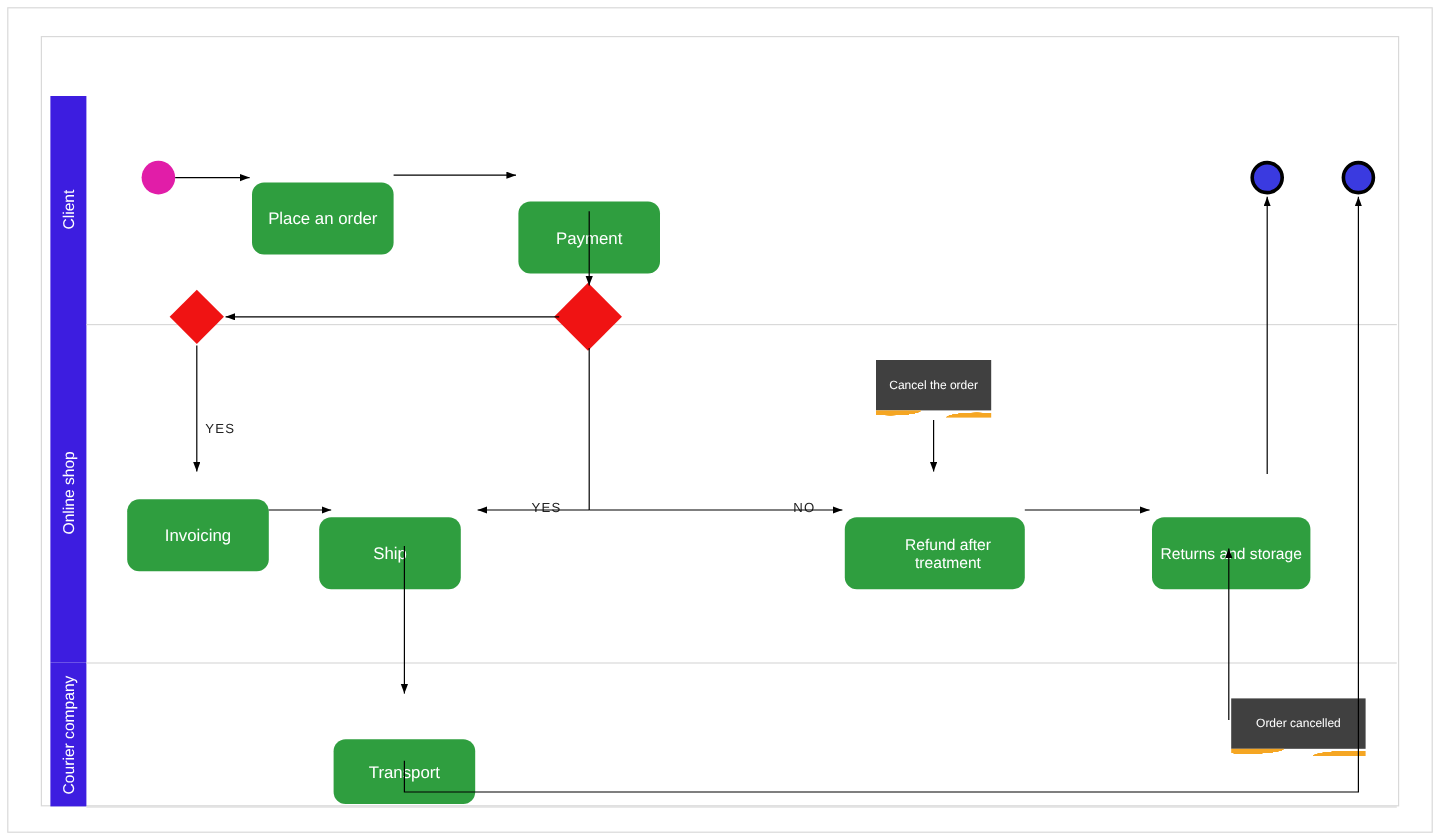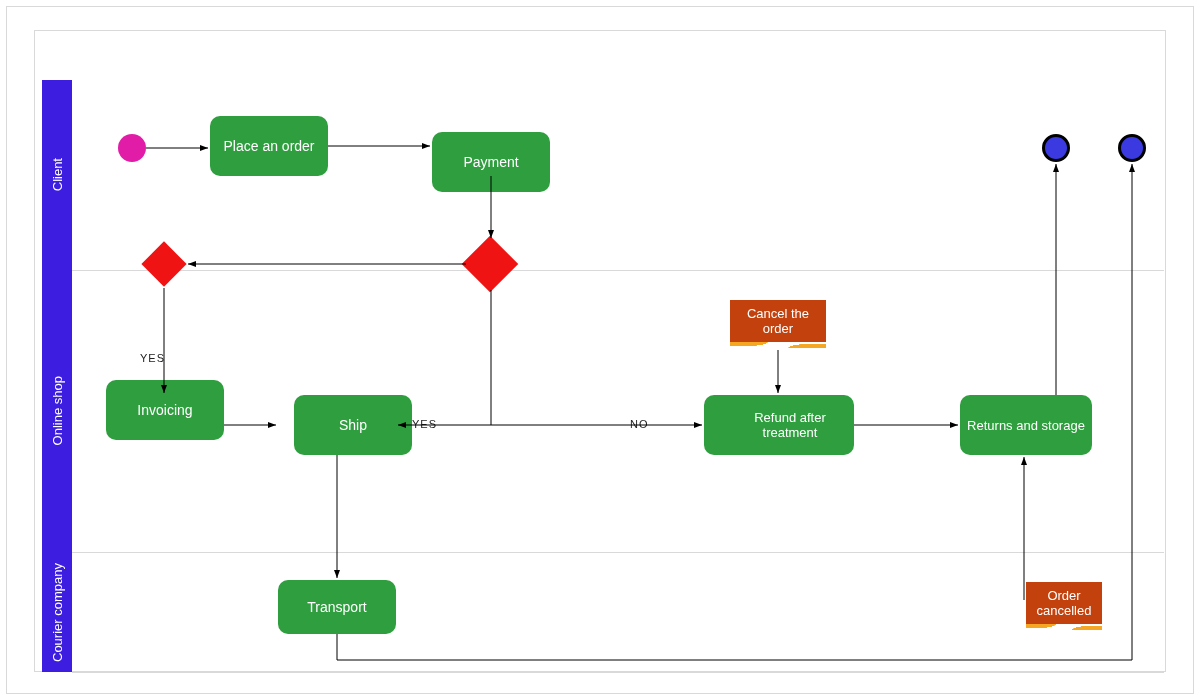--- a/index.html
+++ b/index.html
@@ -60,20 +60,21 @@
     background: #2f9e3f;
     color: #fff;
     border-radius: 10px;
     display: flex;
     align-items: center;
     justify-content: center;
     text-align: center;
     font-size: 14px;
     padding: 4px 6px;
     box-sizing: border-box;
+    margin-top: 36px;
   }
   .proc.small { font-size: 13px; }
 
   
   .start {
     position: absolute;
     width: 28px; height: 28px;
     border-radius: 50%;
     background: #e11da8;
   }
@@ -88,23 +89,23 @@
   }
   
   .decision {
     position: absolute;
     background: #f01313;
     transform: rotate(45deg);
   }
   
   .note {
     position: absolute;
-    background: #c2410c;
+    background: #404040;
     color: #fff;
-    font-size: 13px;
+    font-size: 10px;
     text-align: center;
     display: flex;
     align-items: center;
     justify-content: center;
     padding: 2px 4px;
     box-sizing: border-box;
   }
   .note::after {
     content: "";
     position: absolute;
@@ -112,20 +113,21 @@
     height: 6px;
     background: radial-gradient(ellipse at 25% 0, #f5a623 50%, transparent 51%) left/50% 100% no-repeat,
                 radial-gradient(ellipse at 75% 100%, #f5a623 50%, transparent 51%) right/50% 100% no-repeat;
   }
   
   .edge-label {
     position: absolute;
     font-size: 11px;
     color: #222;
     letter-spacing: 1px;
+    margin-left: 31px;
   }
   svg.edges {
     position: absolute;
     left: 0; top: 0;
     width: 1200px; height: 700px;
     pointer-events: none;
   }
   svg .line { stroke: #000; stroke-width: 1; fill: none; }
   svg .arrow { fill: #000; }
 </style>
@@ -160,40 +162,40 @@
 </div>
 
 <div class="decision" style="left:470px; top:244px; width:40px; height:40px;"></div>
 
 <div class="decision" style="left:148px; top:248px; width:32px; height:32px;"></div>
 
 <div class="proc" style="left:106px; top:380px; width:118px; height:60px;">
   <span>Invoicing</span>
 </div>
 
-<div class="proc" style="left:294px; top:395px; width:118px; height:60px;">
+<div class="proc" style="left:266px; top:395px; width:118px; height:60px;">
   <span>Ship</span>
 </div>
 
 <div class="proc small" style="left:704px; top:395px; width:150px; height:60px;padding-left:28px;">
   <span>Refund after treatment</span>
 </div>
 
 <div class="proc small" style="left:960px; top:395px; width:132px; height:60px;">
   <span>Returns and storage</span>
 </div>
 
 <div class="proc" style="left:278px; top:580px; width:118px; height:54px;">
   <span>Transport</span>
 </div>
 
 <div class="note" style="left:730px; top:300px; width:96px; height:42px;">
   <span>Cancel the order</span>
 </div>
-<div class="note" style="left:1026px; top:582px; width:76px; height:42px;">
+<div class="note" style="left:1026px; top:582px; width:112px; height:42px;">
   <span>Order cancelled</span>
 </div>
 
 <div class="end" style="left:1042px; top:134px;"></div>
 <div class="end" style="left:1118px; top:134px;"></div>
 
 <div class="edge-label" style="left:140px; top:352px;">YES</div>
 <div class="edge-label" style="left:412px; top:418px;">YES</div>
 <div class="edge-label" style="left:630px; top:418px;text-align:center;">NO</div>
 

